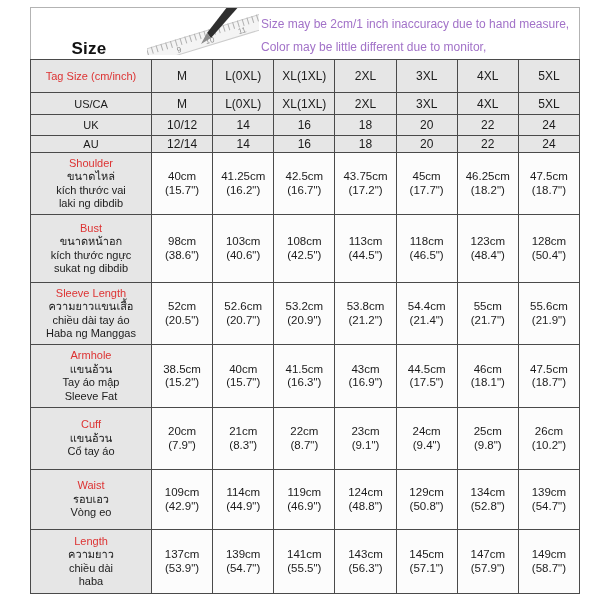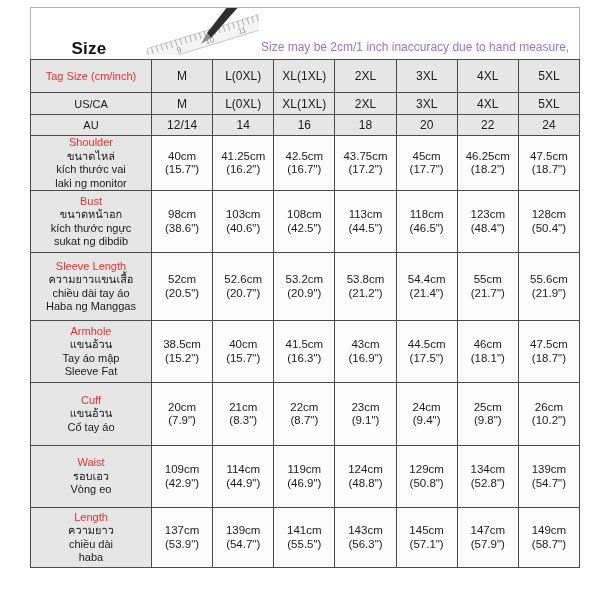--- a/index.html
+++ b/index.html
@@ -57,20 +57,21 @@
             <text x="58" y="43" font-size="8" fill="#8d8d8d" font-family="Liberation Sans, sans-serif">10</text>
             <text x="92" y="43" font-size="8" fill="#8d8d8d" font-family="Liberation Sans, sans-serif">11</text>
           </g>
           <polygon points="84,0 93,3 64,36 60,31" fill="#2e2e2e"></polygon>
           <polygon points="64,36 60,31 54,42" fill="#8a8a8a"></polygon>
         </svg>
       </div>
 
       <div class="notes">
         <div>Size may be 2cm/1 inch inaccuracy due to hand measure,</div>
+        <div>Color may be little different due to monitor,</div>
       </div>
 
       <div class="icon-box">
         <svg width="110" height="53" viewBox="0 0 110 53" aria-hidden="true">
           <g transform="rotate(6 55 26)">
             <rect x="12" y="16" width="92" height="6" fill="#f3e34f" stroke="#cdbf35" stroke-width="1"></rect>
             <line x1="14" y1="18" x2="102" y2="18" stroke="#a89a20" stroke-width="3" stroke-dasharray="1 4"></line>
           </g>
           <path d="M14 52 C 8 38 18 28 32 27 C 36 18 47 15 54 22 C 62 17 70 21 68 28 C 77 28 82 35 78 42 C 70 52 38 56 14 52 Z" fill="#ebe7e1" stroke="#d4cdc4" stroke-width="1"></path>
           <path d="M30 34 C 34 28 44 27 48 32 C 44 38 34 39 30 34 Z" fill="#ddd5cb"></path>
@@ -104,35 +105,45 @@
             <td class="gray label hdr">US/CA</td>
             <td class="gray hdr">M</td>
             <td class="gray hdr">L(0XL)</td>
             <td class="gray hdr">XL(1XL)</td>
             <td class="gray hdr">2XL</td>
             <td class="gray hdr">3XL</td>
             <td class="gray hdr">4XL</td>
             <td class="gray hdr">5XL</td>
           </tr>
           <tr>
+            <td class="gray label hdr">UK</td>
+            <td class="gray hdr">10/12</td>
+            <td class="gray hdr">14</td>
+            <td class="gray hdr">16</td>
+            <td class="gray hdr">18</td>
+            <td class="gray hdr">20</td>
+            <td class="gray hdr">22</td>
+            <td class="gray hdr">24</td>
+          </tr>
+          <tr>
             <td class="gray label hdr">AU</td>
             <td class="gray hdr">12/14</td>
             <td class="gray hdr">14</td>
             <td class="gray hdr">16</td>
             <td class="gray hdr">18</td>
             <td class="gray hdr">20</td>
             <td class="gray hdr">22</td>
             <td class="gray hdr">24</td>
           </tr>
           <tr>
             <td class="gray label">
               <div class="red">Shoulder</div>
               <div>ขนาดไหล่</div>
               <div>kích thước vai</div>
-              <div>laki ng monitor</div>
+              <div>laki ng dibdib</div>
             </td>
             <td>
               <div>40cm</div>
               <div>(15.7")</div>
             </td>
             <td>
               <div>41.25cm</div>
               <div>(16.2")</div>
             </td>
             <td>

